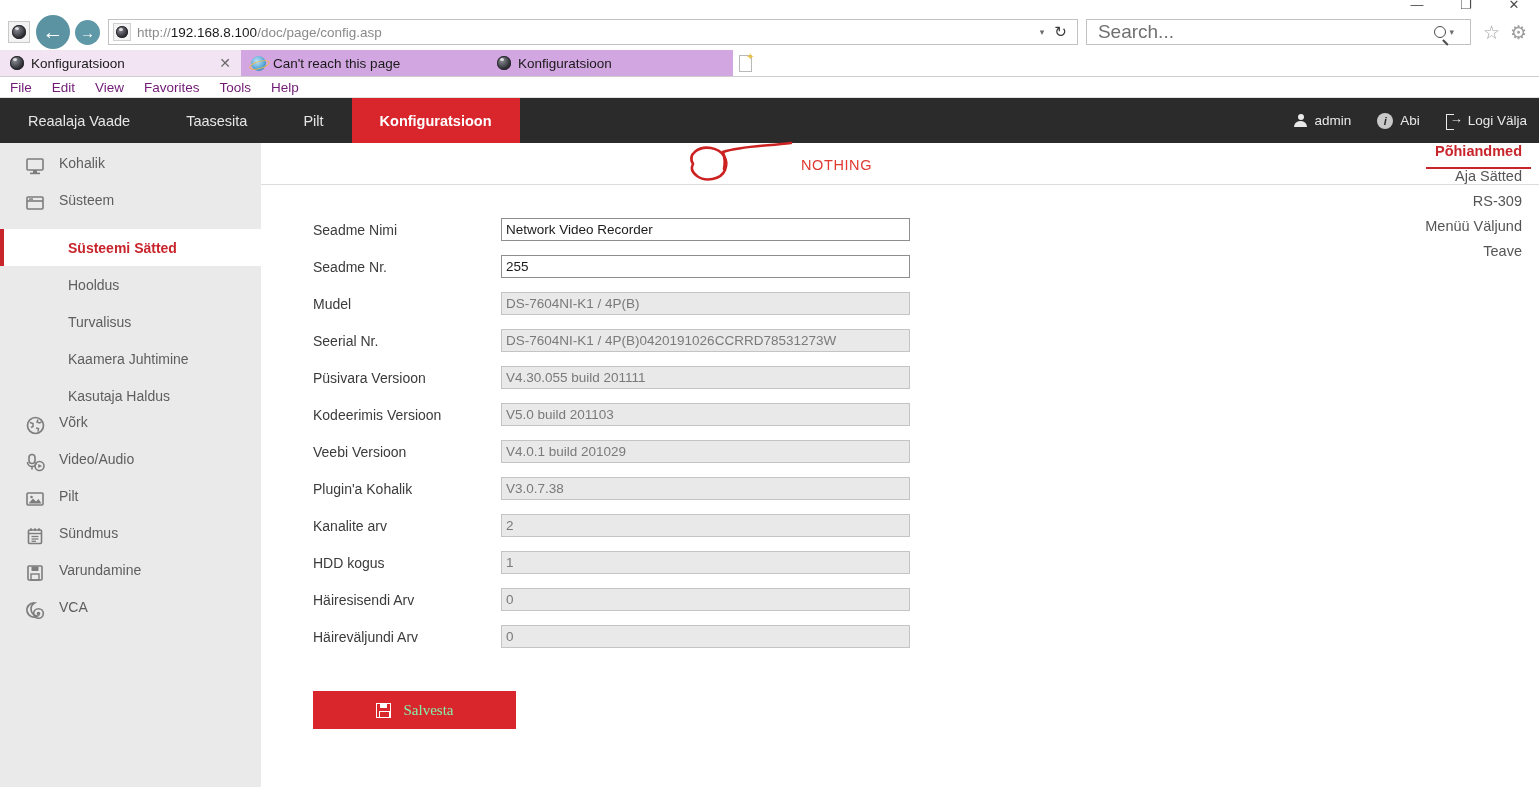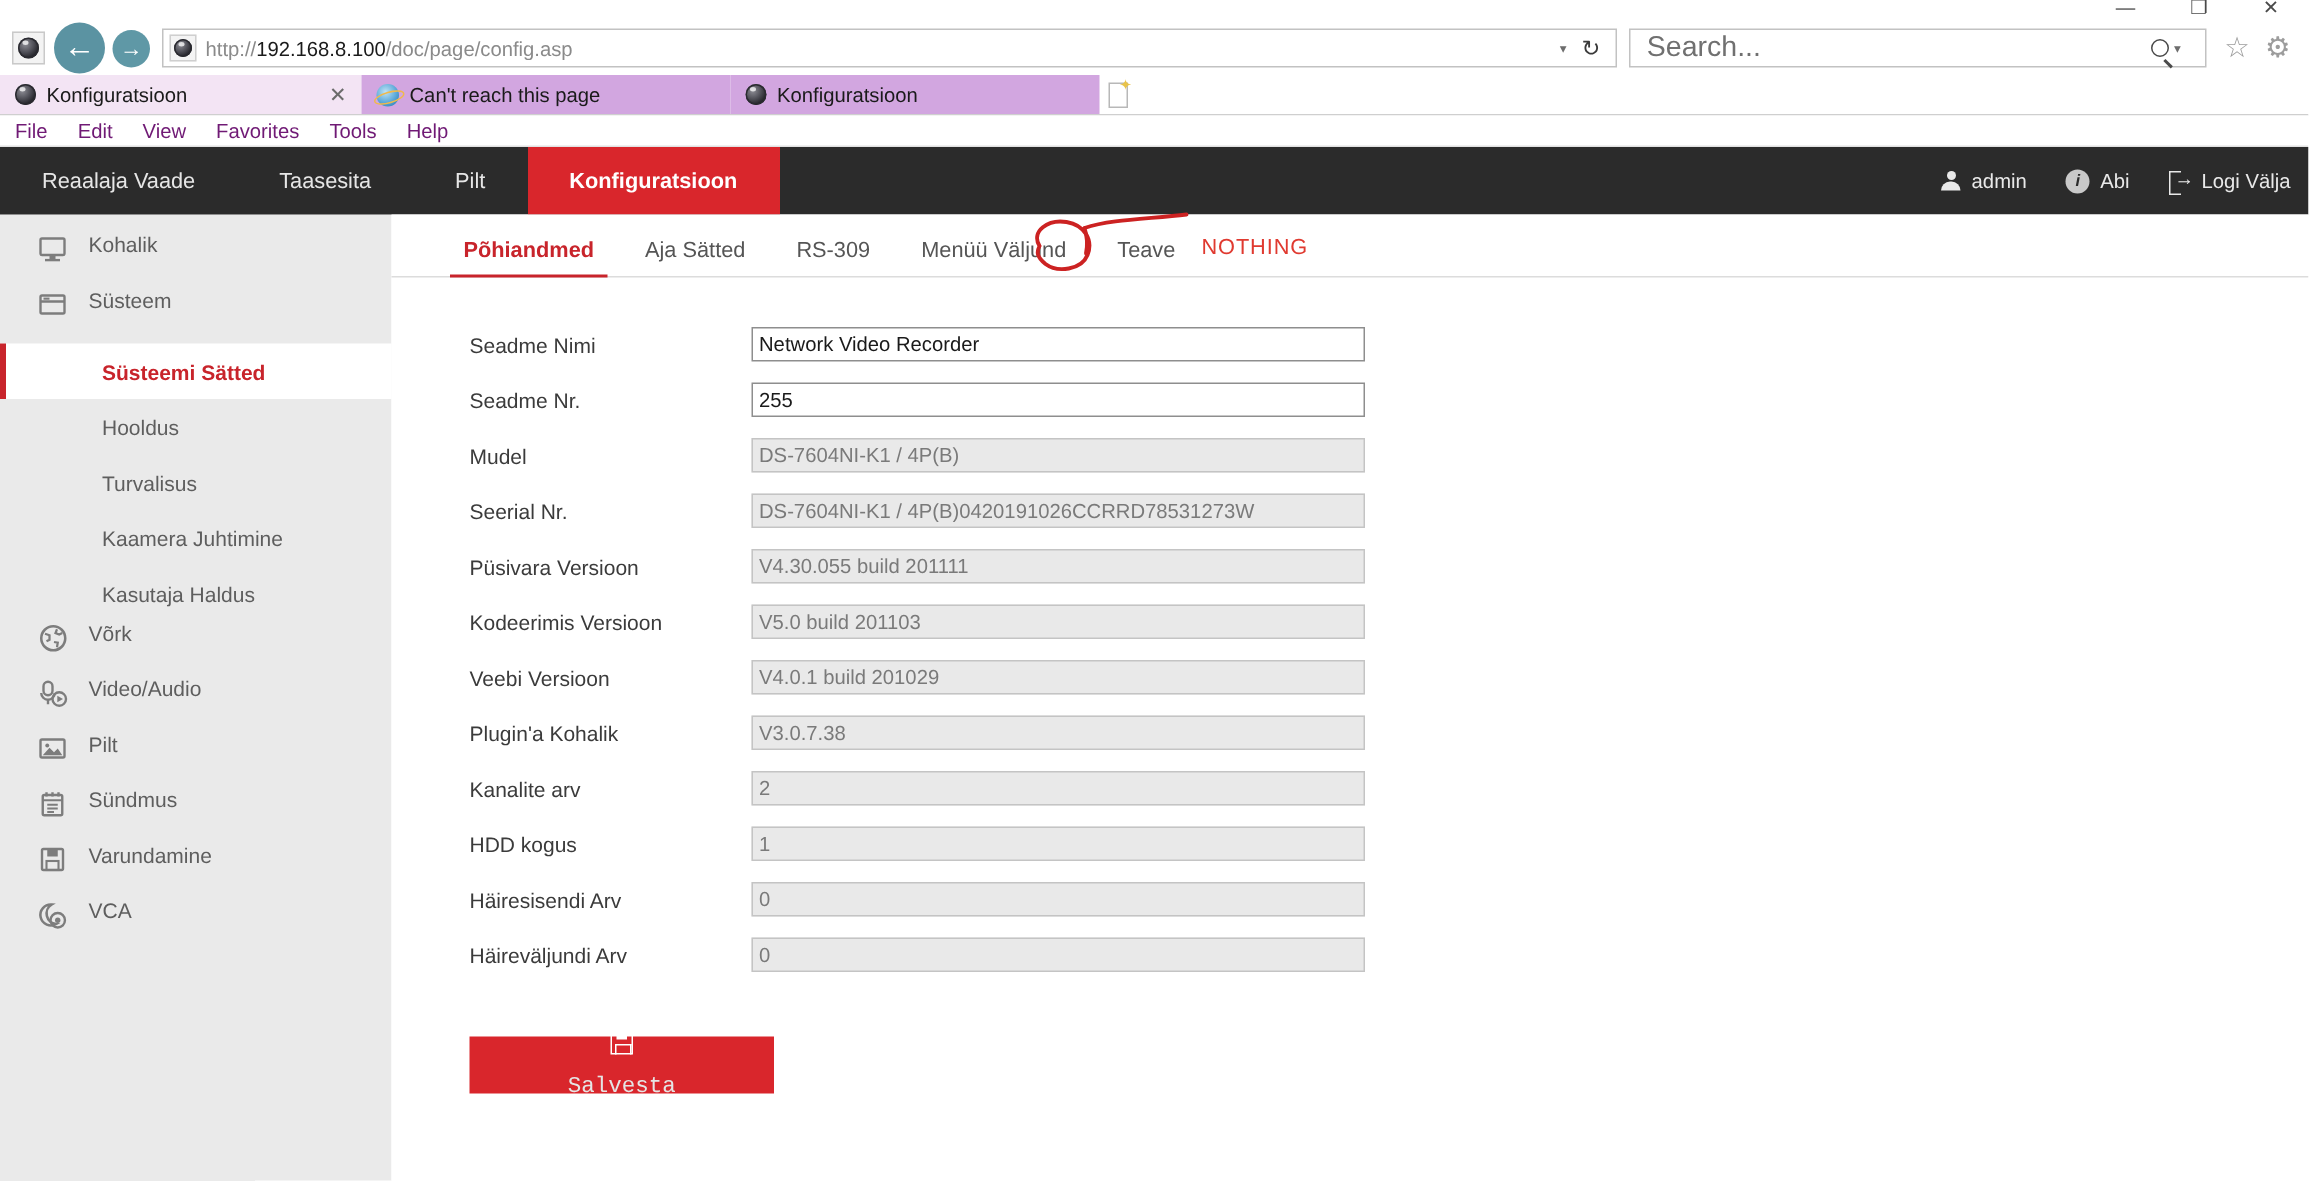--- a/index.html
+++ b/index.html
@@ -225,20 +225,21 @@
 
   svg.ico { display: block; }
 
   
   .main { flex: 1 1 auto; background: #fff; position: relative; }
 
   .tabs-row {
     display: flex; align-items: flex-end; height: 42px;
     padding-left: 31px; border-bottom: 1px solid #dcdcdc;
     position: relative;
+    flex-direction: column;
   }
   .ptab {
     font-size: 14.5px; color: #555; padding: 0 17px 9px 17px;
     position: relative; white-space: nowrap;
   }
   .ptab.active { color: #c8242b; font-weight: bold; }
   .ptab.active::after {
     content: ""; position: absolute; left: 8px; right: 8px; bottom: -1px;
     height: 2px; background: #c8242b;
   }
@@ -263,24 +264,23 @@
     background: #fff; font-size: 13.5px; color: #1a1a1a;
     padding: 0 4px; font-family: "Liberation Sans", sans-serif;
     outline: none; line-height: 21px;
   }
   .fin.ro {
     background: #e9e9e9; border: 1px solid #c4c4c4; color: #7a7a7a;
   }
   .save-wrap { padding: 36px 0 0 52px; }
   .save-btn {
     width: 203px; height: 38px; background: #d9262c; border: 0;
-    color: #e5e5e5; font-size: 15px; font-family: Liberation Mono, monospace;
+    color: #86efac; font-size: 15px; font-family: Liberation Serif, serif;
     display: flex; align-items: center; justify-content: center; gap: 13px;
     cursor: pointer;
-    flex-direction: column;
   }
   .dk-ico {
     width: 15px; height: 15px; border: 1.6px solid #fff; position: relative;
     flex: 0 0 auto;
   }
   .dk-ico::before {
     content: ""; position: absolute; top: -1px; left: 3px;
     width: 7px; height: 5px; background: #fff;
   }
   .dk-ico::after {

